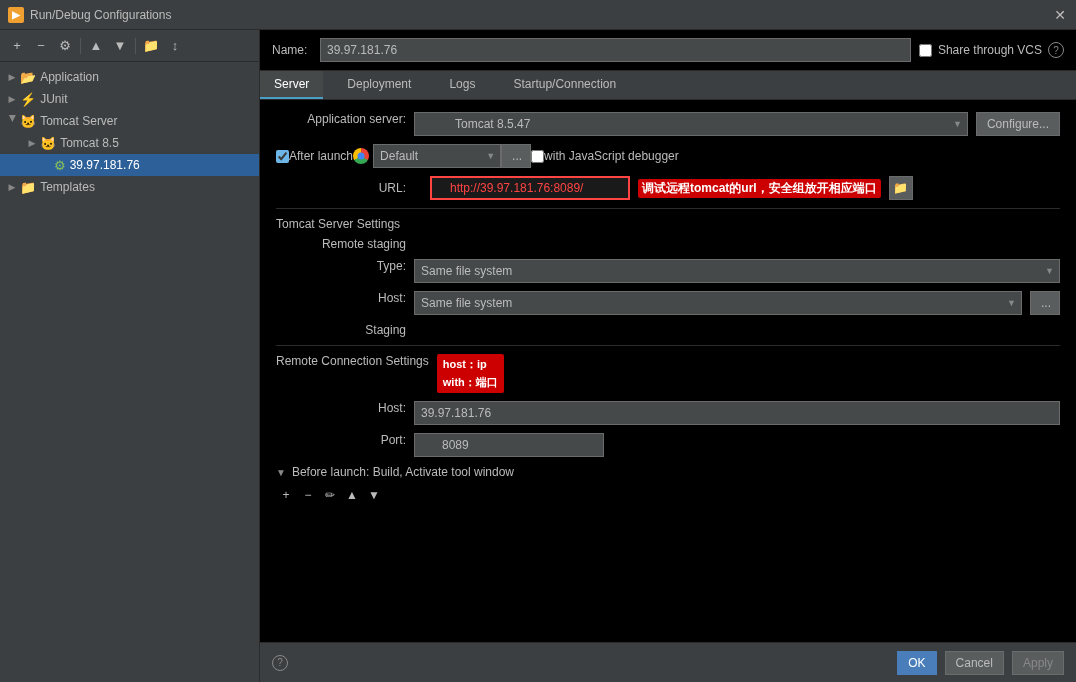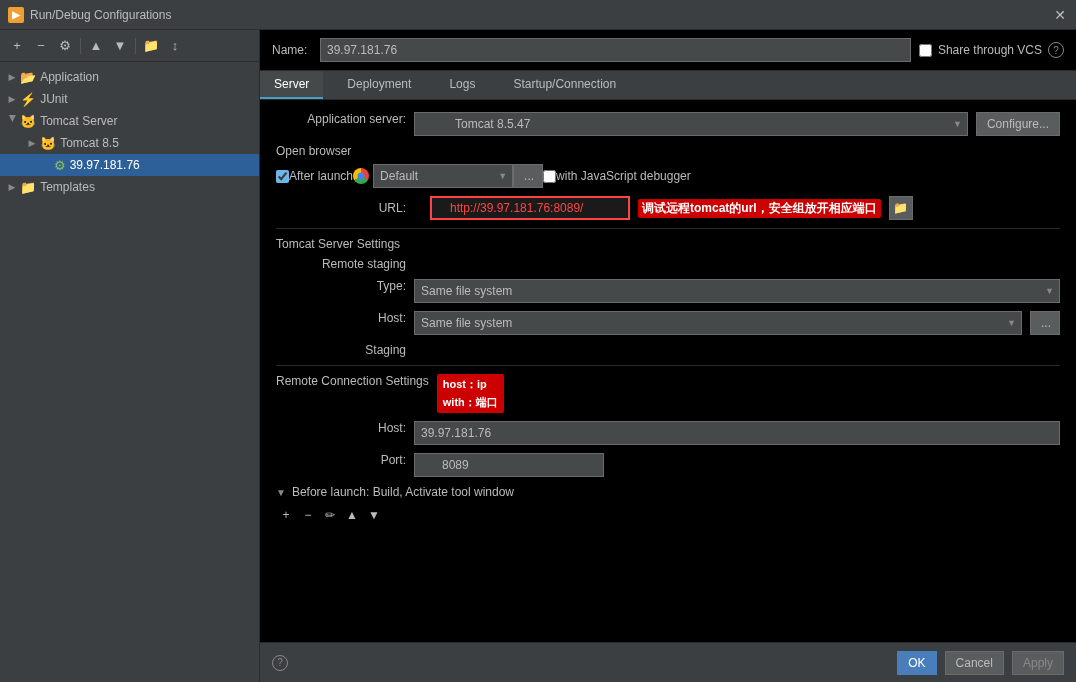--- a/index.html
+++ b/index.html
@@ -424,29 +424,28 @@
       <div class="form-row">
         <span class="form-label">Application server:</span>
         <div class="select-wrapper">
           <select class="select-input" style="width:100%;padding-left:40px;">
             <option>Tomcat 8.5.47</option>
           </select>
         </div>
         <button class="btn">Configure...</button>
       </div>
 
-      <div class="section-title" style="margin-bottom:6px;">Open browser</div>
 
       <div class="open-browser-row">
         <input type="checkbox" checked="" style="accent-color: rgb(109, 183, 232);">
         <span style="color:#bbbbbb;">After launch</span>
         <span class="chrome-icon">
             <span class="chrome-inner"></span>
           </span>
-        <div class="select-wrapper" style="width:140px; flex:none;">
+        <div class="select-wrapper" style="width:128px; flex:none;">
           <select class="select-input" style="width:100%;">
             <option>Default</option>
           </select>
         </div>
         <button class="btn" style="width:30px;">...</button>
         <input type="checkbox" style="accent-color: rgb(109, 183, 232);">
         <span class="js-debug-label">with JavaScript debugger</span>
       </div>
 
       <div class="url-row">

